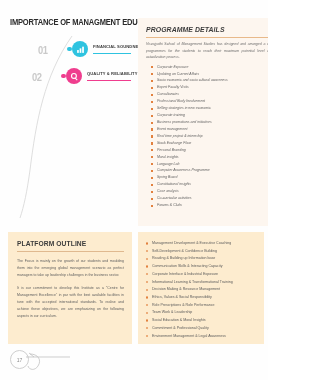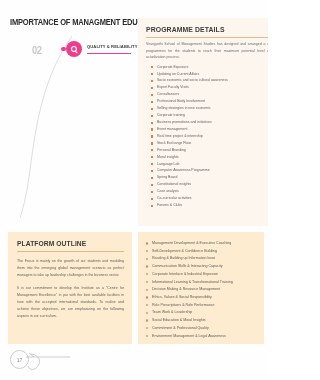--- a/index.html
+++ b/index.html
@@ -47,21 +47,21 @@
     font-size:4.1px;font-weight:bold;color:#3a3a3a;
     letter-spacing:0.1px;white-space:nowrap;
     font-family:"Liberation Sans", sans-serif;
   }
   .imp-rule{position:absolute;height:1.1px;top:12.5px;}
 
   
   .prog-panel{
     position:absolute;left:138px;top:18px;width:152px;height:208px;
     background:#fdf6ef;
-    padding:6px 6px 5px 8px;box-sizing:border-box;
+    padding:6px 6px 5px 8px;box-sizing:border-box;font-style:italic;
   }
   .sec-title{
     font-size:7.4px;font-weight:bold;color:#3b3b3b;
     letter-spacing:0.1px;
     transform:scaleX(0.93);transform-origin:left center;
     white-space:nowrap;margin:1px 0 0 0;
   }
   .sec-underline{
     height:0.7px;background:#e8b98a;margin:2.5px 0 4px 0;width:100%;
   }
@@ -128,20 +128,33 @@
 <body>
 
 <div class="page">
 
   <div class="imp-panel">
     <div class="imp-title">IMPORTANCE OF MANAGMENT EDUCATION</div>
     <svg class="curve" viewBox="0 0 134 188">
       <path d="M72 6 C 44 46, 36 92, 30 140 C 27 162, 24 176, 20 188" fill="none" stroke="#d6d6d6" stroke-width="0.8"></path>
     </svg>
     <div class="imp-list" id="imp-list">
+        <div class="imp-row">
+          <div class="imp-num" style="left: 38px;">01</div>
+          <div class="imp-bullet" style="left: 72px; background: rgb(46, 195, 224);">
+            <svg class="imp-ico" viewBox="0 0 16 16" fill="#ffffff">
+              <rect x="2" y="9" width="3" height="5"></rect>
+              <rect x="6.5" y="6" width="3" height="8"></rect>
+              <rect x="11" y="3" width="3" height="11"></rect>
+            </svg>
+          </div>
+          <div style="position: absolute; width: 4.5px; height: 4.5px; border-radius: 50%; top: 6.5px; left: 67px; background: rgb(46, 195, 224);"></div>
+          <div class="imp-label" style="left: 93px;">FINANCIAL SOUNDNESS</div>
+          <div class="imp-rule" style="left: 93px; width: 38px; background: rgb(46, 195, 224);"></div>
+        </div>
         <div class="imp-row">
           <div class="imp-num" style="left: 32px;">02</div>
           <div class="imp-bullet" style="left: 66px; background: rgb(239, 61, 142);">
             <svg class="imp-ico" viewBox="0 0 16 16" fill="#ffffff">
               <circle cx="7" cy="7" r="4.3" fill="none" stroke="#ffffff" stroke-width="2"></circle>
               <rect x="10" y="10.2" width="5" height="2" transform="rotate(45 10 10.2)"></rect>
             </svg>
           </div>
           <div style="position: absolute; width: 4.5px; height: 4.5px; border-radius: 50%; top: 6.5px; left: 61px; background: rgb(239, 61, 142);"></div>
           <div class="imp-label" style="left: 87px;">QUALITY &amp; RELIABILITY</div>

